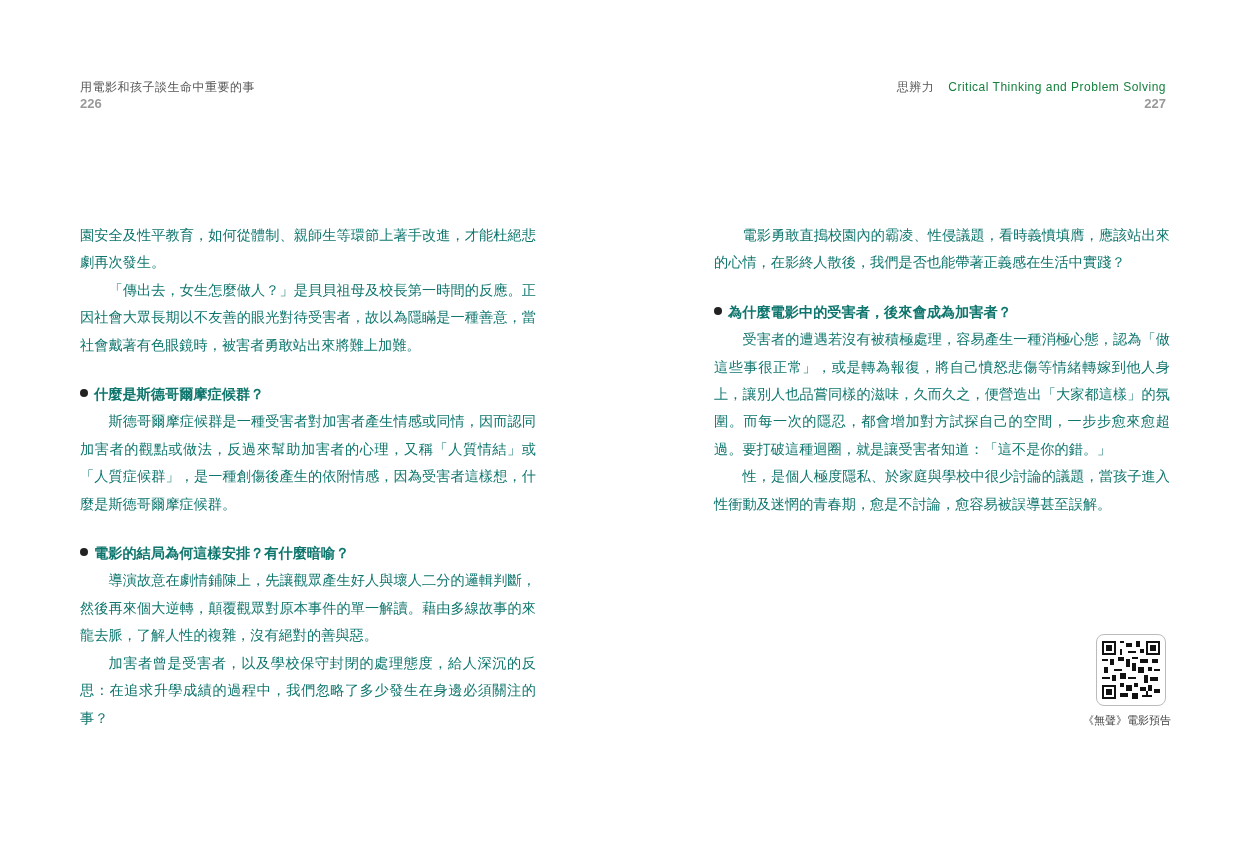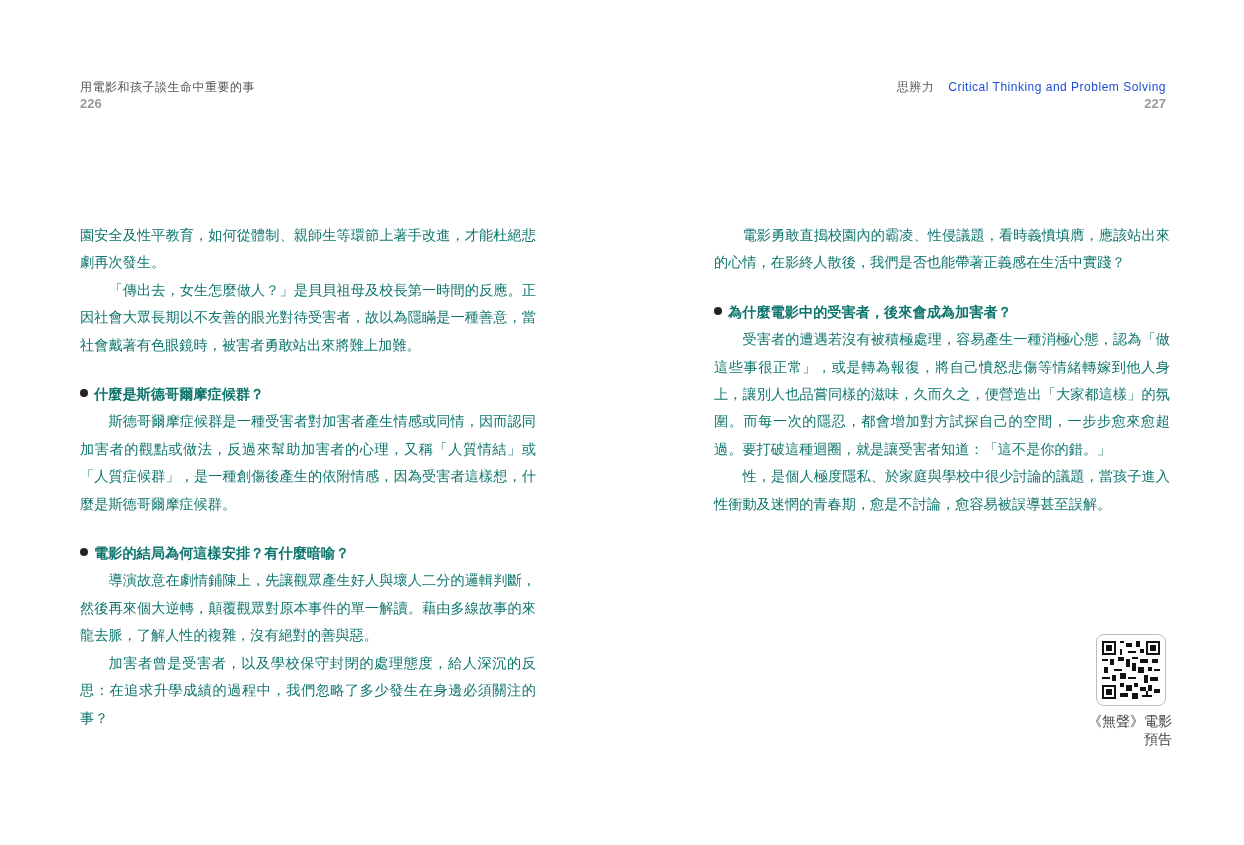--- a/index.html
+++ b/index.html
@@ -4,33 +4,33 @@
 <style>
   html, body { margin:0; padding:0; background:#ffffff; }
   body { width:1244px; height:845px; position:relative; overflow:hidden;
          font-family:"DejaVu Sans", sans-serif; color:#222; }
   .page { position:absolute; top:0; width:622px; height:646px; }
   .page.left { left:0; }
   .page.right { left:622px; }
   .running-head { position:absolute; top:79px; font-size:12px; color:#555; letter-spacing:0.5px; }
   .left .running-head { left:80px; }
   .right .running-head { right:78px; text-align:right; }
-  .running-head .en { font-family:"Liberation Sans", sans-serif; color:#1d4ed8; font-size:12px; margin-left:14px; }
+  .running-head .en { font-family:"Liberation Sans", sans-serif; color:#15803d; font-size:12px; margin-left:14px; }
   .page-num { position:absolute; top:96px; font-family:"Liberation Sans", sans-serif; font-weight:bold; font-size:13px; color:#999; }
   .left .page-num { left:80px; }
   .right .page-num { right:78px; }
   .body-text { position:absolute; top:222px; width:456px; font-size:14.2px; line-height:27.4px; color:#0f766e; }
   .left .body-text { left:80px; }
   .right .body-text { left:92px; }
   .body-text p { margin:0; text-align:justify; }
   .indent { text-indent:2em; }
   .heading { font-weight:bold; margin-top:22px !important; }
   .heading .bullet { display:inline-block; width:8px; height:8px; border-radius:50%; background:#222; margin-right:6px; vertical-align:middle; position:relative; top:-2px; }
   .qr-box { position:absolute; left:474px; top:634px; width:68px; height:70px; border:1px solid #bbb; border-radius:8px; background:#fff; display:flex; align-items:center; justify-content:center; }
-  .qr-caption { position:absolute; left:460px; top:713px; width:90px; text-align:right; font-size:14px; color:#444; }
+  .qr-caption { position:absolute; left:460px; top:713px; width:90px; text-align:center; font-size:11px; color:#444; }
 </style>
 </head>
 <body>
 
 <div class="page left">
   <div class="running-head">
     <span>用電影和孩子談生命中重要的事</span>
   </div>
   <div class="page-num">226</div>
   <div class="body-text">

